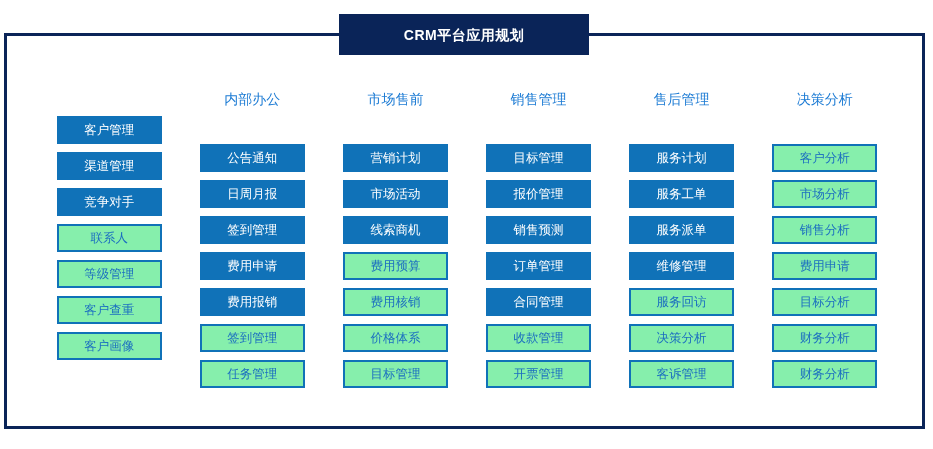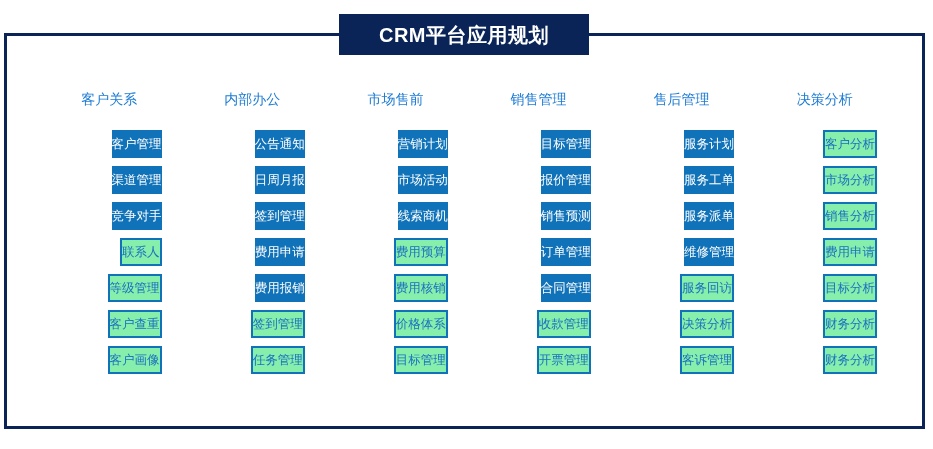--- a/index.html
+++ b/index.html
@@ -43,21 +43,21 @@
     width: 250px;
     height: 41px;
     background: #0a2458;
     display: flex;
     align-items: center;
     justify-content: center;
     z-index: 5;
   }
   #title-banner .title-text {
     color: #ffffff;
-    font-size: 20px;
+    font-size: 14px;
     font-weight: bold;
     letter-spacing: 0.5px;
     line-height: 1;
     white-space: nowrap;
   }
 
   
   #columns {
     position: absolute;
     left: 57px;
@@ -83,22 +83,21 @@
     font-size: 14px;
     font-weight: normal;
     line-height: 22px;
     white-space: nowrap;
   }
 
   .column-items {
     display: flex;
     flex-direction: column;
     gap: 8px;
-    margin-top: 12px;
-    align-items: flex-end;
+    margin-top: 28px;
   }
 
   .node {
     height: 28px;
     box-sizing: border-box;
     display: flex;
     align-items: center;
     justify-content: center;
     font-size: 12.5px;
     line-height: 1;
@@ -123,21 +122,20 @@
 <div id="diagram-root">
 
   <div id="outer-frame"></div>
 
   <div id="title-banner">
     <span class="title-text">CRM平台应用规划</span>
   </div>
 
   <div id="columns">
       <div class="column">
-        <div class="column-header">客户关系</div>
         <div class="column-items">
           <div class="node filled">客户管理</div>
           <div class="node filled">渠道管理</div>
           <div class="node filled">竞争对手</div>
           <div class="node outline">联系人</div>
           <div class="node outline">等级管理</div>
           <div class="node outline">客户查重</div>
           <div class="node outline">客户画像</div>
         </div>
       </div>

